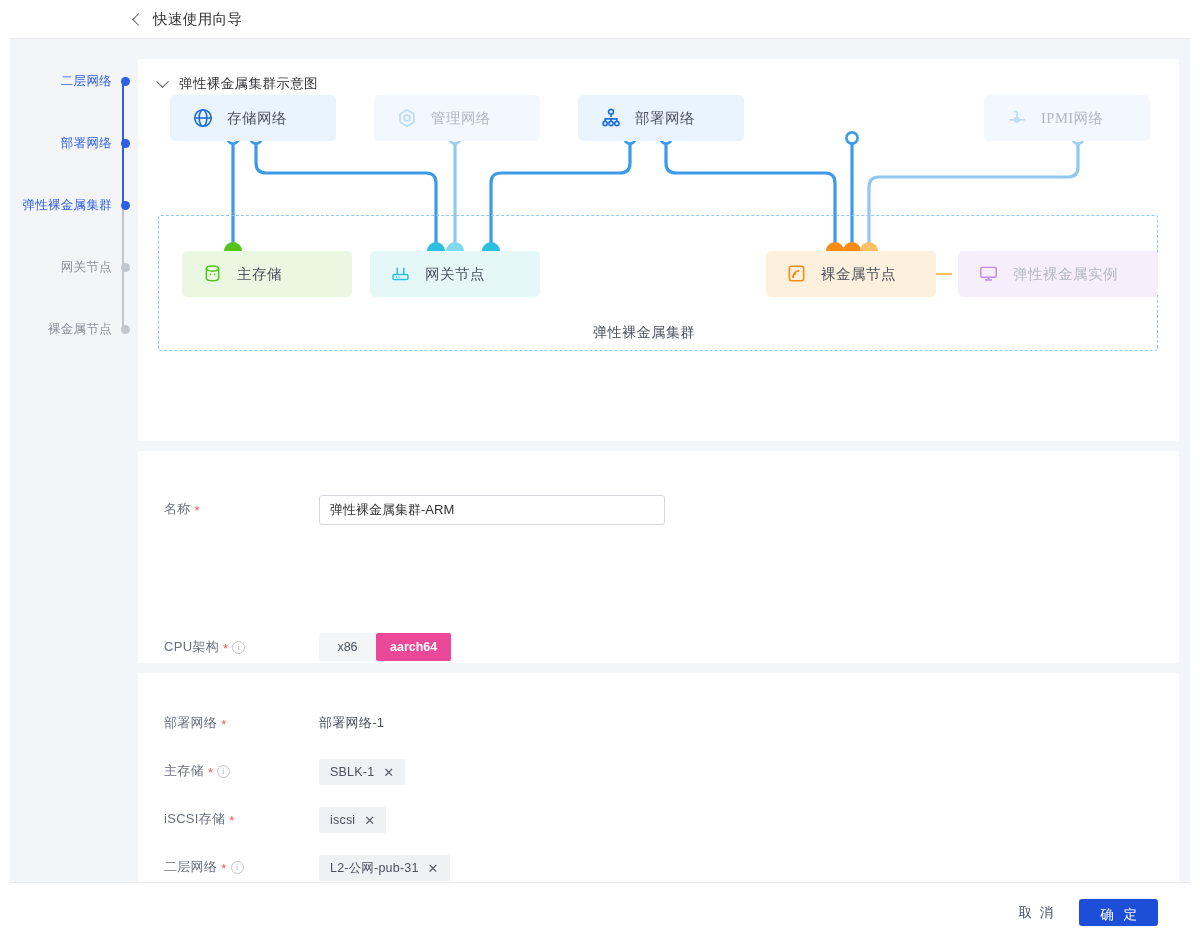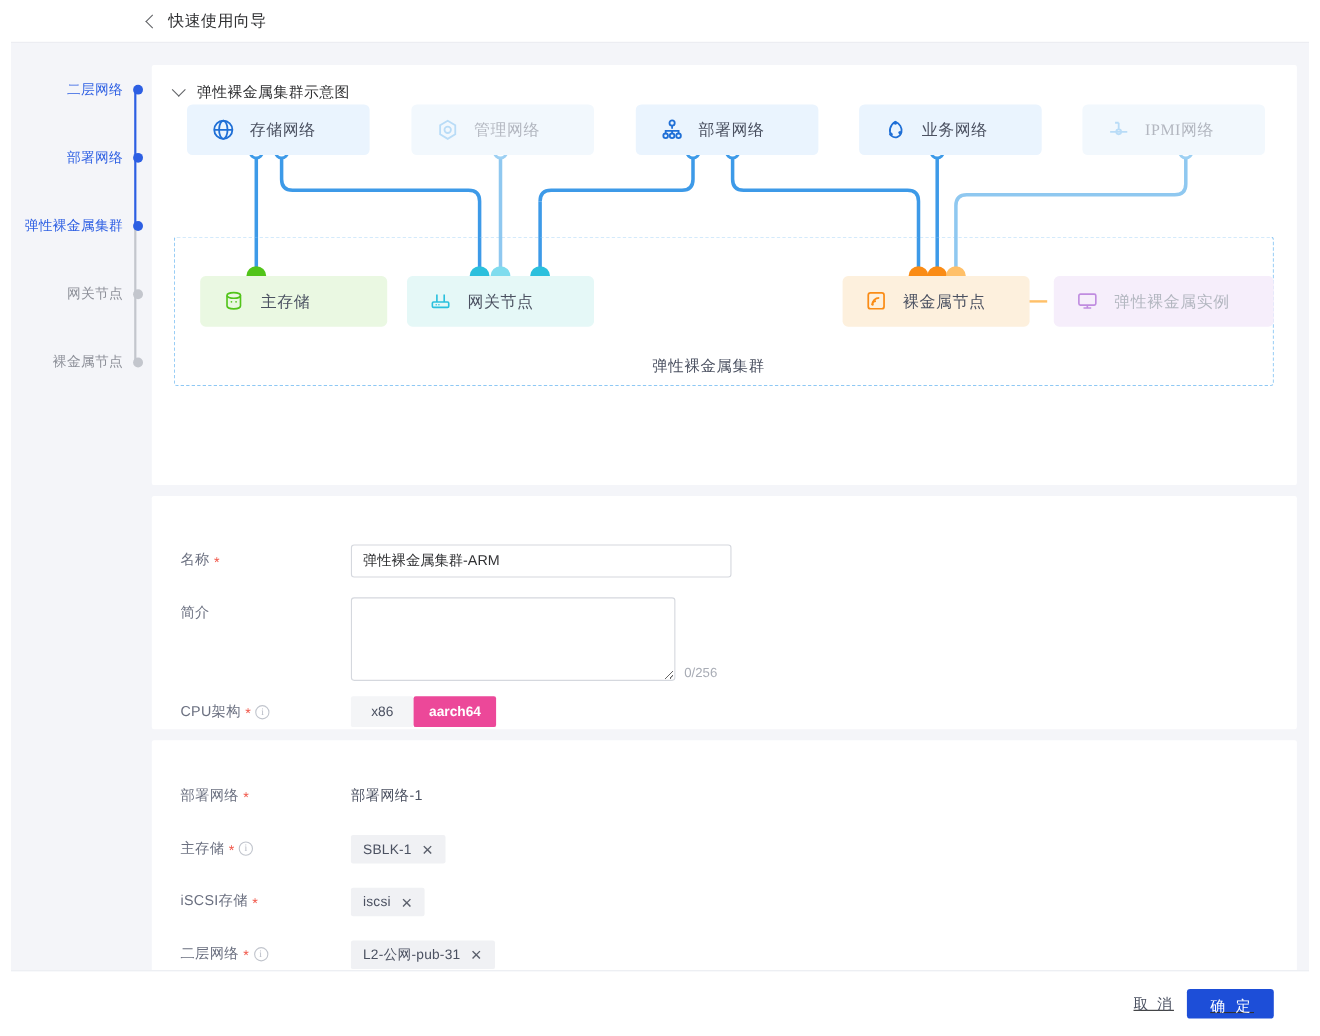--- a/index.html
+++ b/index.html
@@ -251,23 +251,22 @@
   .tag-x { color: #5a5f6b; font-size: 13px; cursor: pointer; line-height: 1; }
 
   
   .footer {
     position: absolute;
     left: 10px; top: 882px;
     width: 1180px; height: 60px;
     background: #ffffff;
     border-top: 1px solid #e9ebf0;
     display: flex; align-items: center; justify-content: flex-end;
-    gap: 4px;
+    gap: 16px;
     padding-right: 32px;
-    text-decoration: underline;
   }
   .btn-text {
     font-size: 13.5px; color: #4b5161;
     cursor: pointer; letter-spacing: 2px;
     padding: 6px 8px;
   }
   .btn-primary {
     background: #1d4ed8; color: #fff;
     font-size: 13.5px; letter-spacing: 3px;
     padding: 7px 18px 2px 21px;
@@ -389,31 +388,20 @@
               <circle cx="12" cy="5.2" r="2.6"></circle>
               <circle cx="5.6" cy="18" r="2.3"></circle>
                 <circle cx="12" cy="18" r="2.3"></circle>
                 <circle cx="18.4" cy="18" r="2.3"></circle>
               <path d="M12 7.8 V11 M5.6 15.7 V13 H18.4 V15.7 M12 13 V15.7"></path>
             </svg>
           </span>
           <span class="netbox-label">部署网络</span>
         </div>
 
-        <div class="netbox" style="left:643px; top:-6px; width:166px;">
-          <span class="netbox-ico">
-            <svg viewBox="0 0 24 24" width="22" height="22" fill="none" stroke="#1f6fd6" stroke-width="1.8">
-              <path d="M12 4 C6.5 7 5 13.5 8.2 18 C11.5 21 16.5 19.5 18 14.5 C19 10 16 5.5 12 4 Z"></path>
-              <circle cx="12" cy="5.2" r="1.7" fill="#1f6fd6" stroke="none"></circle>
-              <circle cx="7.6" cy="16.4" r="1.7" fill="#1f6fd6" stroke="none"></circle>
-              <circle cx="16.6" cy="14.8" r="1.7" fill="#1f6fd6" stroke="none"></circle>
-            </svg>
-          </span>
-          <span class="netbox-label">业务网络</span>
-        </div>
 
         <div class="netbox dim" style="left:846px; top:-6px; width:166px;">
           <span class="netbox-ico">
             <svg viewBox="0 0 24 24" width="22" height="22" fill="none" stroke="#b9dcf7" stroke-width="1.8">
               <line x1="3.5" y1="14" x2="20.5" y2="14"></line>
               <circle cx="12" cy="14" r="2.4"></circle>
               <line x1="12" y1="11.6" x2="12" y2="5"></line>
               <line x1="12" y1="5" x2="8.4" y2="5"></line>
             </svg>
           </span>
@@ -477,27 +465,20 @@
     <div class="card" id="basic-card">
 
       <div class="frow" style="left:26px; top:44px;">
         <div class="flabel">
           <span>名称</span>
             <span class="req">*</span>
         </div>
         <input class="text-input" value="弹性裸金属集群-ARM" style="">
       </div>
 
-      <div class="frow" style="left:26px; top:92px;">
-        <div class="flabel">
-          <span>简介</span>
-        </div>
-        <textarea class="textarea" placeholder="" style=""></textarea>
-        <span class="counter">0/256</span>
-      </div>
 
       <div class="frow" style="left:26px; top:182px;">
         <div class="flabel">
           <span>CPU架构</span>
             <span class="req">*</span>
           <span class="info-ico">i</span>
         </div>
         <div class="seg">
           <div class="seg-btn">x86</div>
           <div class="seg-btn on">aarch64</div>

